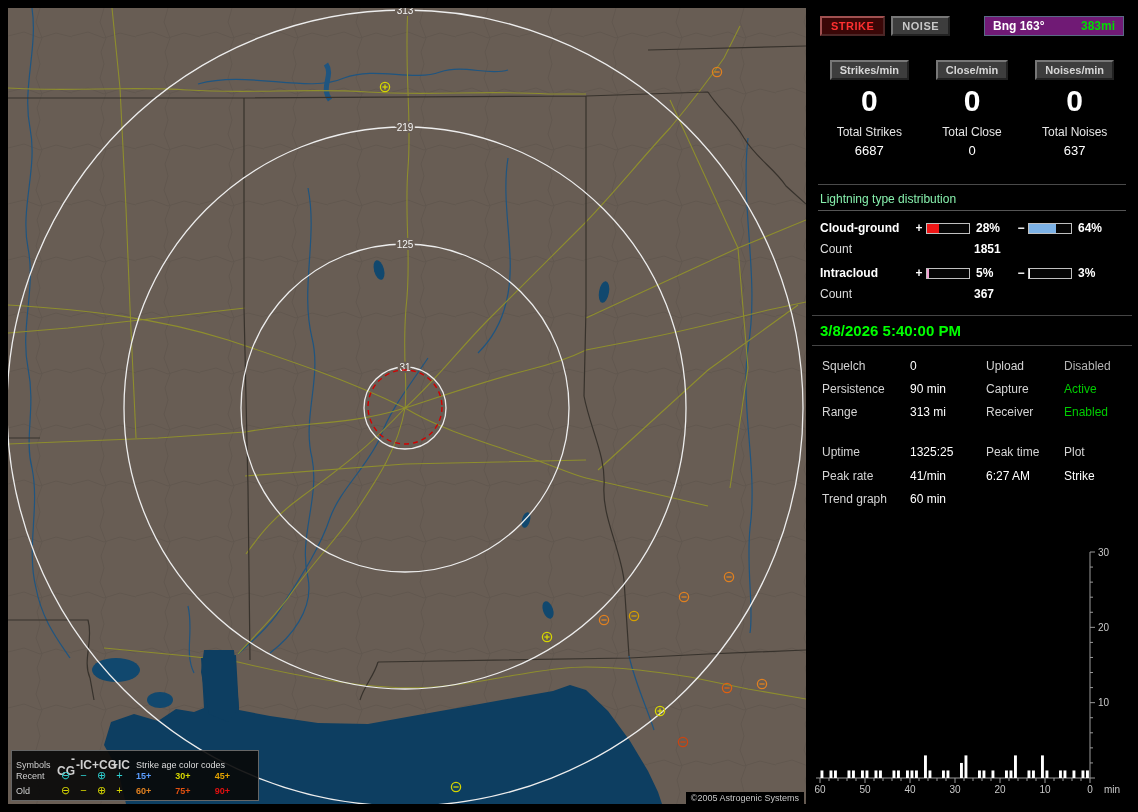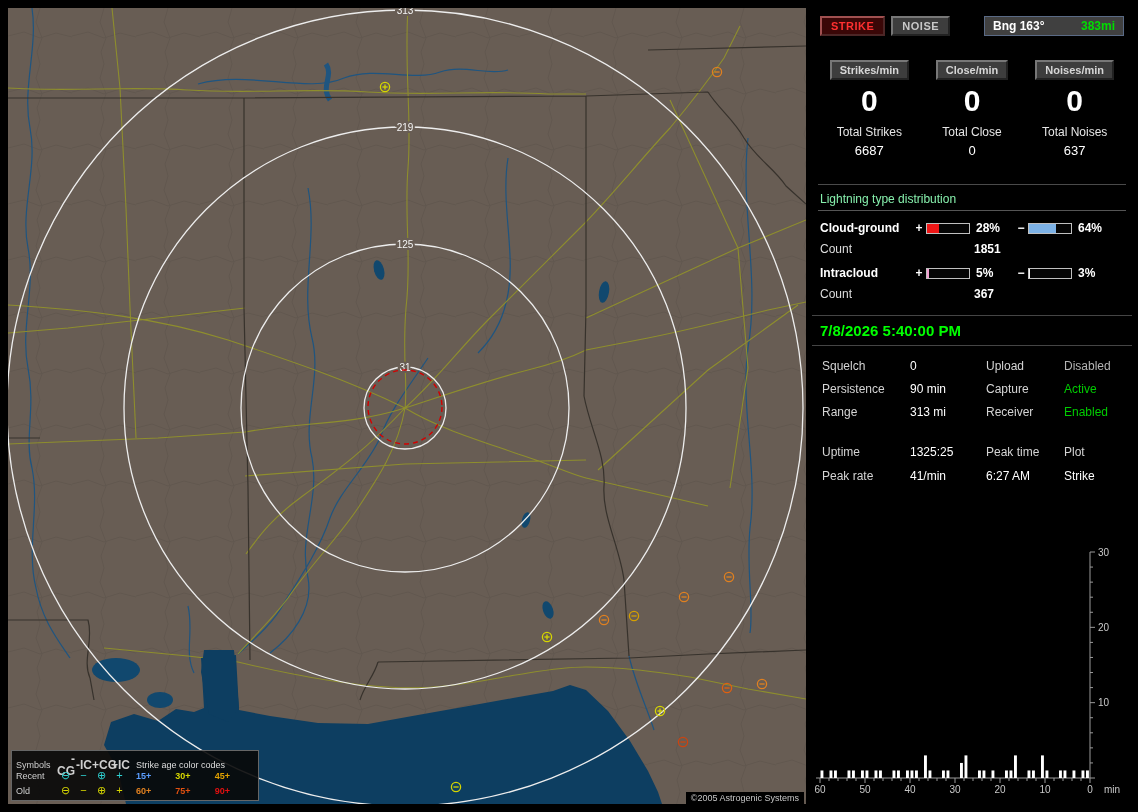--- a/index.html
+++ b/index.html
@@ -28,21 +28,21 @@
 
   
   .sidebar { position:absolute; left:812px; top:8px; width:320px; height:796px; background:#000;
              color:#eee; display:flex; flex-direction:column; font-size:12px; }
   .top-row { display:flex; align-items:center; gap:6px; margin:8px 8px 0; }
   .btn { height:20px; padding:2px 9px; font-size:11px; font-weight:bold; letter-spacing:.5px;
          background:#3d3d3d; color:#c8c8c8; border:2px outset #777; cursor:pointer;
          font-family:"Liberation Sans", sans-serif; }
   .strike-btn { background:#3a0707; color:#ff3030; border:2px outset #a05050; }
   .bearing-box { margin-left:auto; width:140px; height:20px; display:flex; align-items:center;
-                 justify-content:space-between; padding:0 8px; background:#404040; border:1px solid #5a6a85; }
+                 justify-content:space-between; padding:0 8px; background:#701a75; border:1px solid #5a6a85; }
   .bearing-label { color:#fff; font-weight:bold; font-size:12px; }
   .bearing-dist { color:#00dd00; font-weight:bold; font-size:12px; }
 
   .rates-row { display:grid; grid-template-columns:1fr 1fr 1fr; margin:24px 6px 0; text-align:center; }
   .rate-btn { display:inline-block; margin:0 auto; padding:2px 8px; font-size:11px; font-weight:bold;
               background:#3d3d3d; color:#d6d6d6; border:2px outset #777; cursor:pointer; }
   .rate-value { font-size:30px; font-weight:bold; color:#fff; margin-top:4px; line-height:1.1; }
   .total-label { color:#e6e6e6; font-size:12px; margin-top:8px; }
   .total-value { color:#fff; font-size:13px; margin-top:4px; }
 
@@ -319,21 +319,21 @@
         </span>
       <span class="dist-pct">3%</span>
     </div>
     <div class="count-row">
       <span class="count-label">Count</span>
       <span class="count-v1">367</span>
       <span class="count-v2">178</span>
     </div>
 
     <div class="datetime-box">
-      <span style="color: rgb(0, 255, 0);">7/8/2026 5:40:00 PM</span>
+      <span style="color: rgb(0, 255, 0);">3/8/2026 5:40:00 PM</span>
     </div>
 
     <div class="settings-grid">
       <span class="sg-label">Squelch</span>
       <span class="sg-value">0</span>
       <span class="sg-label">Upload</span>
       <span class="sg-value" style="color: rgb(180, 180, 180);">Disabled</span>
 
       <span class="sg-label">Persistence</span>
       <span class="sg-value">90 min</span>
@@ -351,20 +351,24 @@
       <span class="sg-value">1325:25</span>
       <span class="sg-label">Peak time</span>
       <span class="sg-label">Plot</span>
 
       <span class="sg-label">Peak rate</span>
       <span class="sg-value">41/min</span>
       <span class="sg-value">6:27 AM</span>
       <span class="sg-value">Strike</span>
     </div>
 
+    <div class="trend-row">
+      <span class="sg-label">Trend graph</span>
+      <span class="sg-value">60 min</span>
+    </div>
 
     <div class="chart-wrap">
       <svg id="trend-svg" width="316" height="258" viewBox="0 0 316 258">
           <line x1="2" y1="232" x2="276" y2="232" class="axis"></line>
           <line x1="276" y1="6" x2="276" y2="232" class="axis"></line>
           <line x1="276" y1="232" x2="281" y2="232" class="axis"></line>
           <line x1="276" y1="216.93333333333334" x2="279" y2="216.93333333333334" class="axis"></line>
           <line x1="276" y1="201.86666666666667" x2="279" y2="201.86666666666667" class="axis"></line>
           <line x1="276" y1="186.8" x2="279" y2="186.8" class="axis"></line>
           <line x1="276" y1="171.73333333333335" x2="279" y2="171.73333333333335" class="axis"></line>

